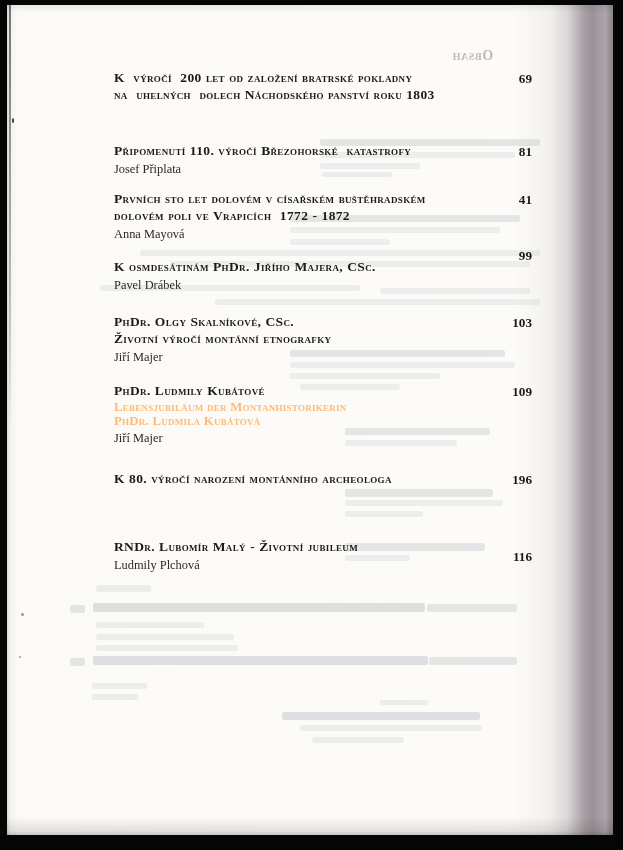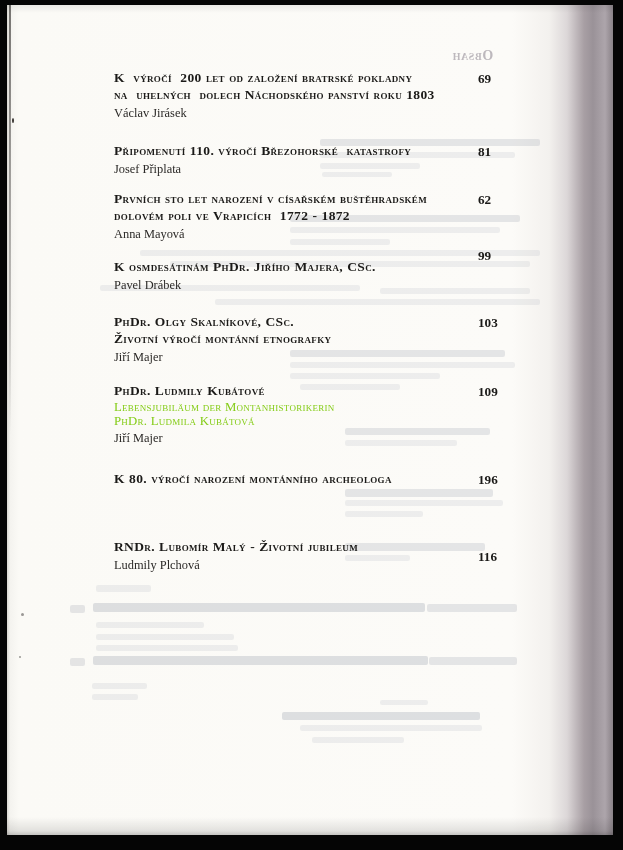--- a/index.html
+++ b/index.html
@@ -39,27 +39,27 @@
   }
 
   
   .entry{position:absolute;left:81px;width:405px;margin-left:33px;}
   .t{
     font-weight:bold;font-size:13.5px;line-height:16.8px;
     font-variant:small-caps;letter-spacing:.35px;word-spacing:.5px;
     color:#1b1a18;white-space:pre-wrap;
   }
   .sub{
-    font-weight:normal;font-size:12.8px;line-height:14.6px;
+    font-weight:bold;font-size:12.8px;line-height:14.6px;
     font-variant:small-caps;letter-spacing:.25px;
-    color:#84cc16;white-space:pre-wrap;
+    color:#fdba74;white-space:pre-wrap;
   }
   .author{font-size:12.4px;line-height:15px;color:#2b2927;margin-top:2px;}
   .pagenum{
-    position:absolute;left:478px;width:54px;text-align:left;
+    position:absolute;left:478px;width:54px;text-align:right;
     font-weight:bold;font-size:13.2px;color:#1b1a18;
   }
 </style>
 </head>
 <body>
 
 <div class="screen">
 
   <div class="page"></div>
   <div class="left-line"></div>
@@ -108,36 +108,35 @@
     <div class="ghost-bar g3" style="left:282px;top:712px;width:198px;height:8px;"></div>
     <div class="ghost-bar g1" style="left:300px;top:725px;width:182px;height:6px;"></div>
     <div class="ghost-bar g1" style="left:312px;top:737px;width:92px;height:6px;"></div>
   </div>
 
   <div>
 
     <div class="entry" style="top:70px">
       <div class="t">K  výročí  200 let od založení bratrské pokladny</div>
       <div class="t">na  uhelných  dolech Náchodského panství roku 1803</div>
-      <div class="author">Václav Jirásek</div>
     </div>
     <div class="pagenum" style="top:71px">69</div>
 
     <div class="entry" style="top:143px">
       <div class="t">Připomenutí 110. výročí Březohorské  katastrofy</div>
       <div class="author">Josef Připlata</div>
     </div>
     <div class="pagenum" style="top:144px">81</div>
 
     <div class="entry" style="top:191px">
-      <div class="t">Prvních sto let narození v císařském buštěhradském</div>
+      <div class="t">Prvních sto let dolovém v císařském buštěhradském</div>
       <div class="t">dolovém poli ve Vrapicích  1772 - 1872</div>
       <div class="author">Anna Mayová</div>
     </div>
-    <div class="pagenum" style="top:192px">62</div>
+    <div class="pagenum" style="top:192px">41</div>
 
     <div class="entry" style="top:259px">
       <div class="t">K osmdesátinám PhDr. Jiřího Majera, CSc.</div>
       <div class="author">Pavel Drábek</div>
     </div>
     <div class="pagenum" style="top:248px">99</div>
 
     <div class="entry" style="top:314px">
       <div class="t">PhDr. Olgy Skalníkové, CSc.</div>
       <div class="t">Životní výročí montánní etnografky</div>

